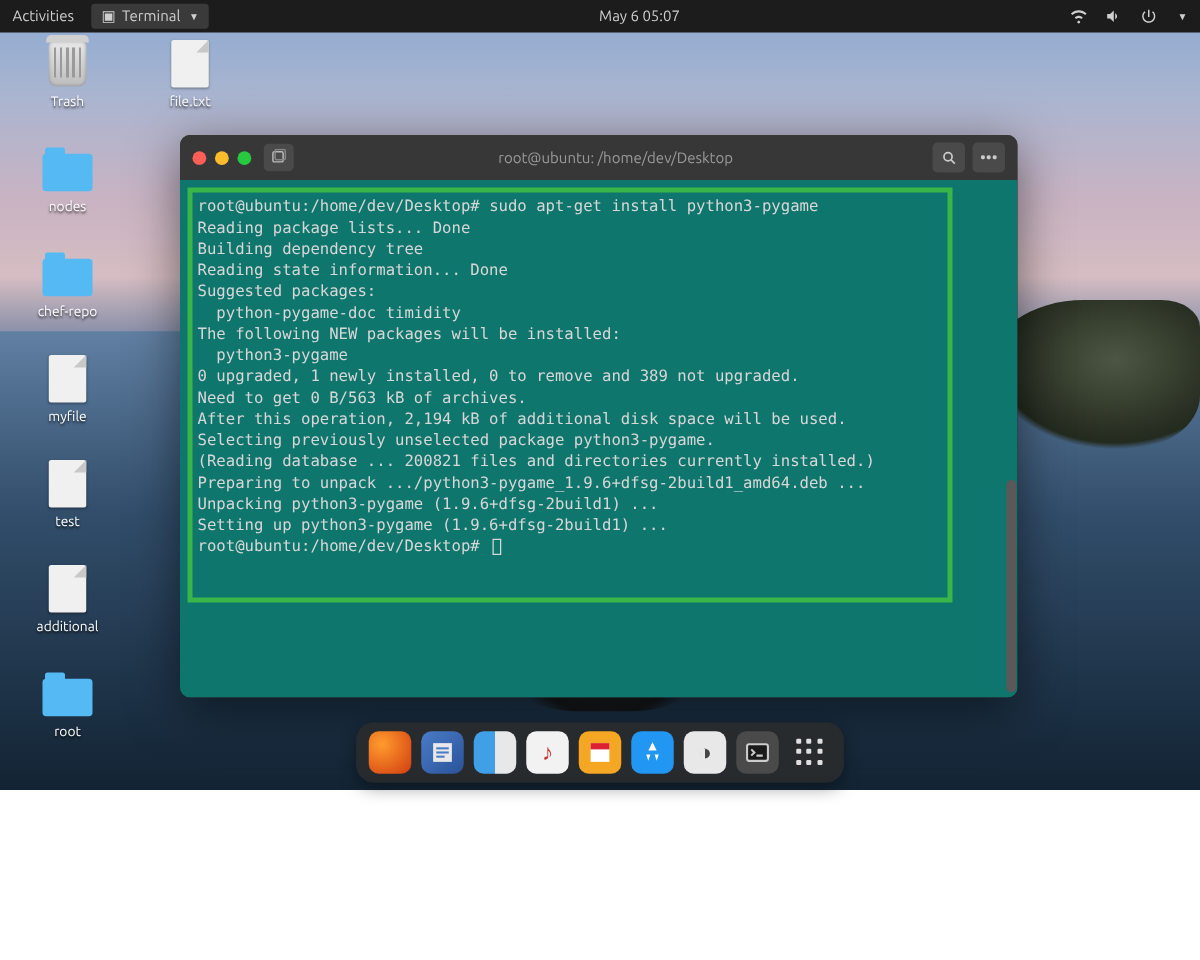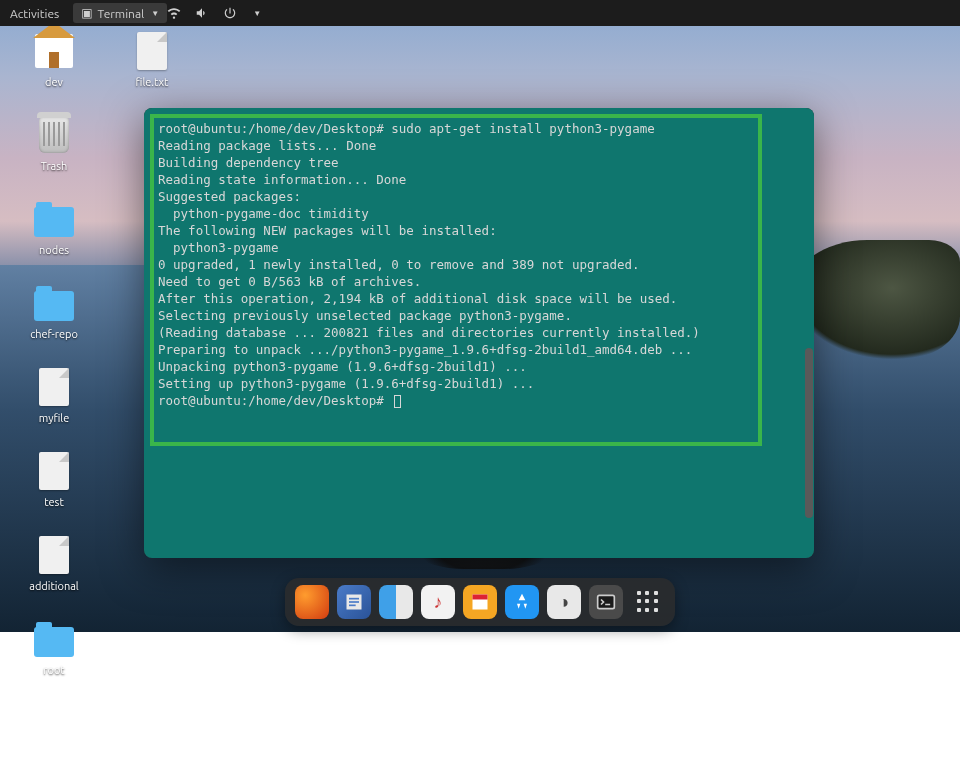--- a/index.html
+++ b/index.html
@@ -305,20 +305,21 @@
 
   <div class="top-panel">
     <div class="left">
       <span class="item">Activities</span>
       <span class="item active">
         <span>▣</span>
         <span>Terminal</span>
         <span class="tri">▼</span>
       </span>
     </div>
+    <div class="center">May 6  05:07</div>
     <div class="right">
       <span class="sys-icon">
         <svg viewBox="0 0 24 24" fill="#cfcfcf">
             <path d="M12 18c1.1 0 2 .9 2 2s-.9 2-2 2-2-.9-2-2 .9-2 2-2zm-5.6-4.2l2.1 2.1c.9-.9 2.1-1.4 3.5-1.4s2.6.5 3.5 1.4l2.1-2.1C15.9 12 14 11.2 12 11.2s-3.9.8-5.6 2.6zM1.2 8.2l2.1 2.1C5.6 8 8.7 6.7 12 6.7s6.4 1.3 8.7 3.6l2.1-2.1C19.9 5.3 16.1 3.7 12 3.7S4.1 5.3 1.2 8.2z"></path>
           </svg>
       </span>
       <span class="sys-icon">
         <svg viewBox="0 0 24 24" fill="#cfcfcf">
             <path d="M3 9v6h4l5 5V4L7 9H3zm13.5 3c0-1.8-1-3.3-2.5-4v8c1.5-.7 2.5-2.2 2.5-4z"></path>
           </svg>
@@ -328,26 +329,20 @@
             <path d="M13 3h-2v10h2V3zm4.8 2.2l-1.4 1.4C18 8.1 19 10 19 12c0 3.9-3.1 7-7 7s-7-3.1-7-7c0-2 1-3.9 2.6-5.4L6.2 5.2C4.2 7 3 9.4 3 12c0 5 4 9 9 9s9-4 9-9c0-2.6-1.2-5-3.2-6.8z"></path>
           </svg>
       </span>
       <span class="tri">▼</span>
     </div>
   </div>
 
   <div class="desktop-icons" id="desktop-icons">
       <div class="dicon">
         <div class="glyph">
-          <div class="home-glyph"></div>
-        </div>
-        <span>dev</span>
-      </div>
-      <div class="dicon">
-        <div class="glyph">
           <div class="trash-glyph"></div>
         </div>
         <span>Trash</span>
       </div>
       <div class="dicon">
         <div class="glyph">
           <div class="folder-glyph"></div>
         </div>
         <span>nodes</span>
       </div>
@@ -384,20 +379,41 @@
     </div>
 
   <div class="dicon" id="filetxt-icon" style="position:absolute;top:30px;left:112px;z-index:5">
     <div class="glyph">
         <div class="file-glyph"></div>
       </div>
     <span>file.txt</span>
   </div>
 
   <div class="terminal-window">
+    <div class="titlebar">
+      <div class="traffic-lights">
+        <div class="tl red"></div>
+        <div class="tl yellow"></div>
+        <div class="tl green"></div>
+      </div>
+      <div class="newtab">
+        <svg width="14" height="14" viewBox="0 0 24 24" fill="#bbb">
+            <rect x="4" y="4" width="14" height="14" rx="2" stroke="#bbb" fill="none" stroke-width="2"></rect>
+            <rect x="7" y="1" width="14" height="14" rx="2" stroke="#888" fill="none" stroke-width="2"></rect>
+          </svg>
+      </div>
+      <div class="title-text">root@ubuntu: /home/dev/Desktop</div>
+      <div class="btn">
+        <svg width="13" height="13" viewBox="0 0 24 24" fill="none" stroke="#ccc" stroke-width="2.5">
+            <circle cx="10" cy="10" r="6"></circle>
+            <line x1="20" y1="20" x2="14.5" y2="14.5"></line>
+          </svg>
+      </div>
+      <div class="btn">•••</div>
+    </div>
     <div class="term-body">
       <div class="highlight-box"></div>
       <div class="term-content" id="term-content"><span class="prompt">root@ubuntu:/home/dev/Desktop#</span> sudo apt-get install python3-pygame
 Reading package lists... Done
 Building dependency tree
 Reading state information... Done
 Suggested packages:
   python-pygame-doc timidity
 The following NEW packages will be installed:
   python3-pygame

